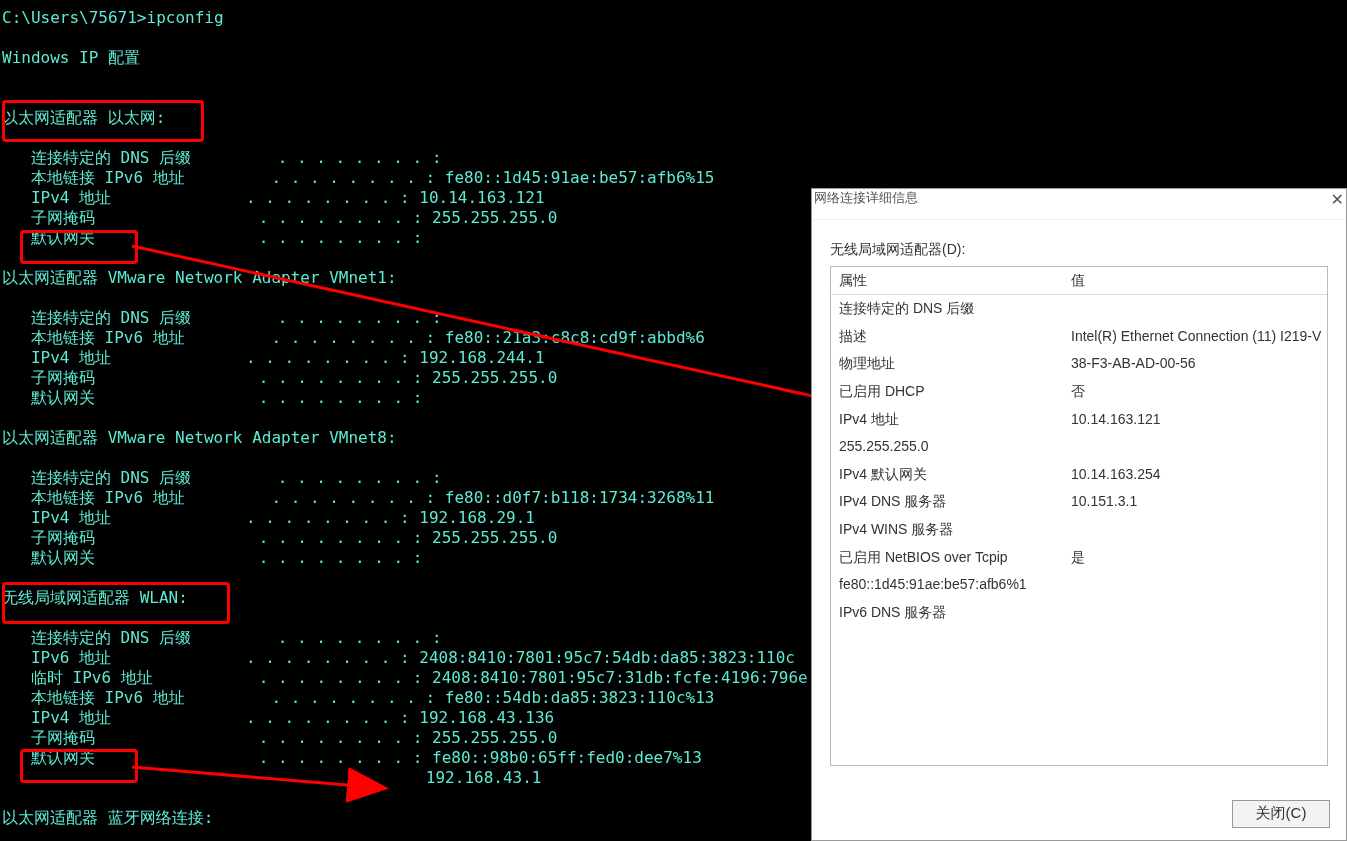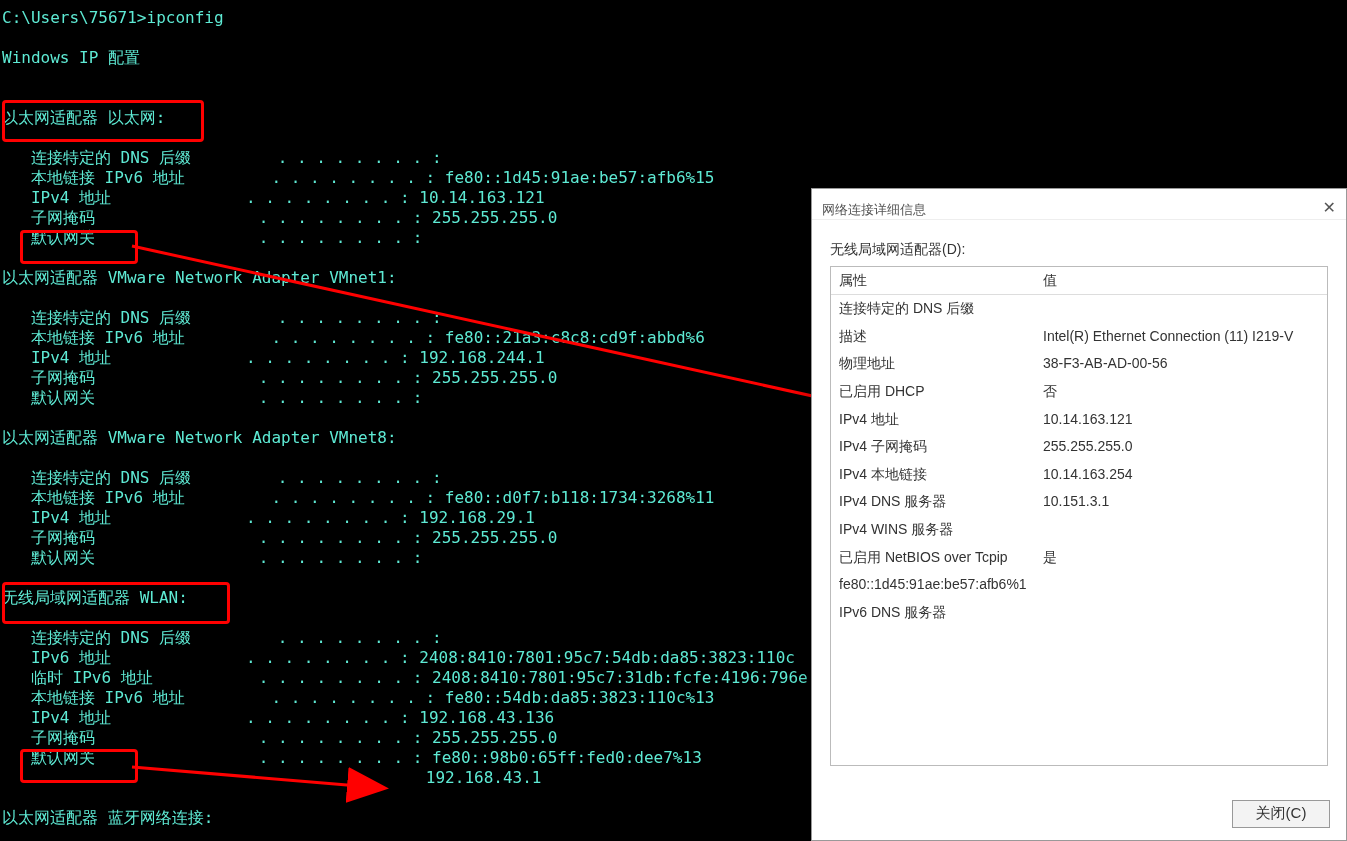--- a/index.html
+++ b/index.html
@@ -1,25 +1,25 @@
 <!DOCTYPE html>
 <html><head>
 <meta charset="utf-8">
 <style>
   html,body{margin:0;padding:0;height:100%;background:#000;}
   body{position:relative;width:1347px;height:841px;font-family:Consolas,"Microsoft YaHei",monospace;overflow:hidden;}
   pre.terminal{margin:0;padding:8px 0 0 2px;color:#5eead4;font:16px/20px Consolas,"Microsoft YaHei",monospace;white-space:pre;}
   .redbox{position:absolute;border:3px solid #ff0000;border-radius:4px;pointer-events:none;}
   .dialog{position:absolute;left:811px;top:188px;width:534px;height:651px;background:#fff;border:1px solid #999;box-shadow:0 4px 24px rgba(0,0,0,.3);font:14px/1.4 "Microsoft YaHei","Segoe UI",sans-serif;color:#333;}
-  .titlebar{height:30px;display:flex;align-items:flex-end;padding:0 10px;border-bottom:1px solid #eee;}
+  .titlebar{height:30px;display:flex;align-items:flex-start;padding:0 2px;border-bottom:1px solid #eee;}
   .titlebar .title{flex:1;font-size:13px;color:#555;}
   .titlebar .close{font-size:16px;color:#555;cursor:default;}
   .dlabel{margin:20px 18px 6px;font-size:14px;}
   .proplist{margin:0 18px;border:1px solid #bbb;height:498px;overflow:auto;font-size:14px;}
-  .prop-row{display:flex;}
+  .prop-row{display:flex;gap:28px;}
   .prop-row.header{border-bottom:1px solid #ddd;}
   .prop-row .cell{padding:4px 8px;white-space:nowrap;}
   .prop-row .c0{width:188px;flex:0 0 188px;}
   .prop-row .c1{flex:1;}
   .btnbar{position:absolute;bottom:12px;right:16px;}
   .btn{display:inline-block;width:96px;height:26px;line-height:24px;text-align:center;border:1px solid #999;background:#f3f3f3;font-size:15px;}
   svg.annot{position:absolute;left:0;top:0;pointer-events:none;}
 </style>
 </head>
 <body>
@@ -111,25 +111,24 @@
         </div>
         <div class="prop-row">
           <div class="cell c0">已启用 DHCP</div>
           <div class="cell c1">否</div>
         </div>
         <div class="prop-row">
           <div class="cell c0">IPv4 地址</div>
           <div class="cell c1">10.14.163.121</div>
         </div>
         <div class="prop-row">
-          <div class="cell c0">IPv4 子网掩码</div>
           <div class="cell c1">255.255.255.0</div>
         </div>
         <div class="prop-row">
-          <div class="cell c0">IPv4 本地链接</div>
+          <div class="cell c0">IPv4 默认网关</div>
           <div class="cell c1">10.14.163.254</div>
         </div>
         <div class="prop-row">
           <div class="cell c0">IPv4 DNS 服务器</div>
           <div class="cell c1">10.151.3.1</div>
         </div>
         <div class="prop-row">
           <div class="cell c0">IPv4 WINS 服务器</div>
           <div class="cell c1"></div>
         </div>

